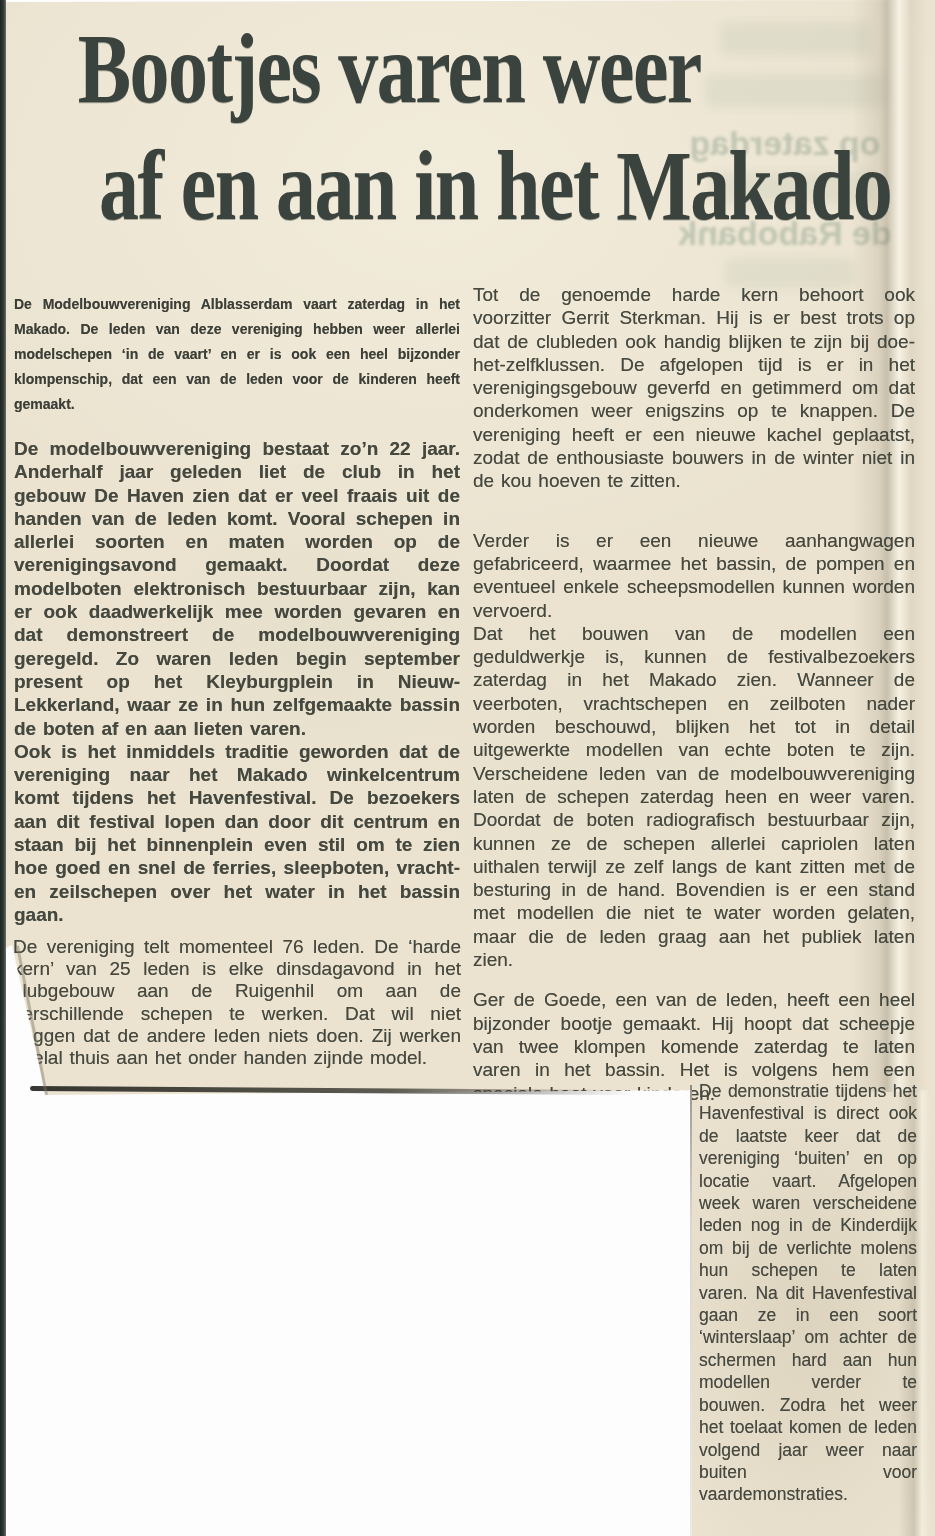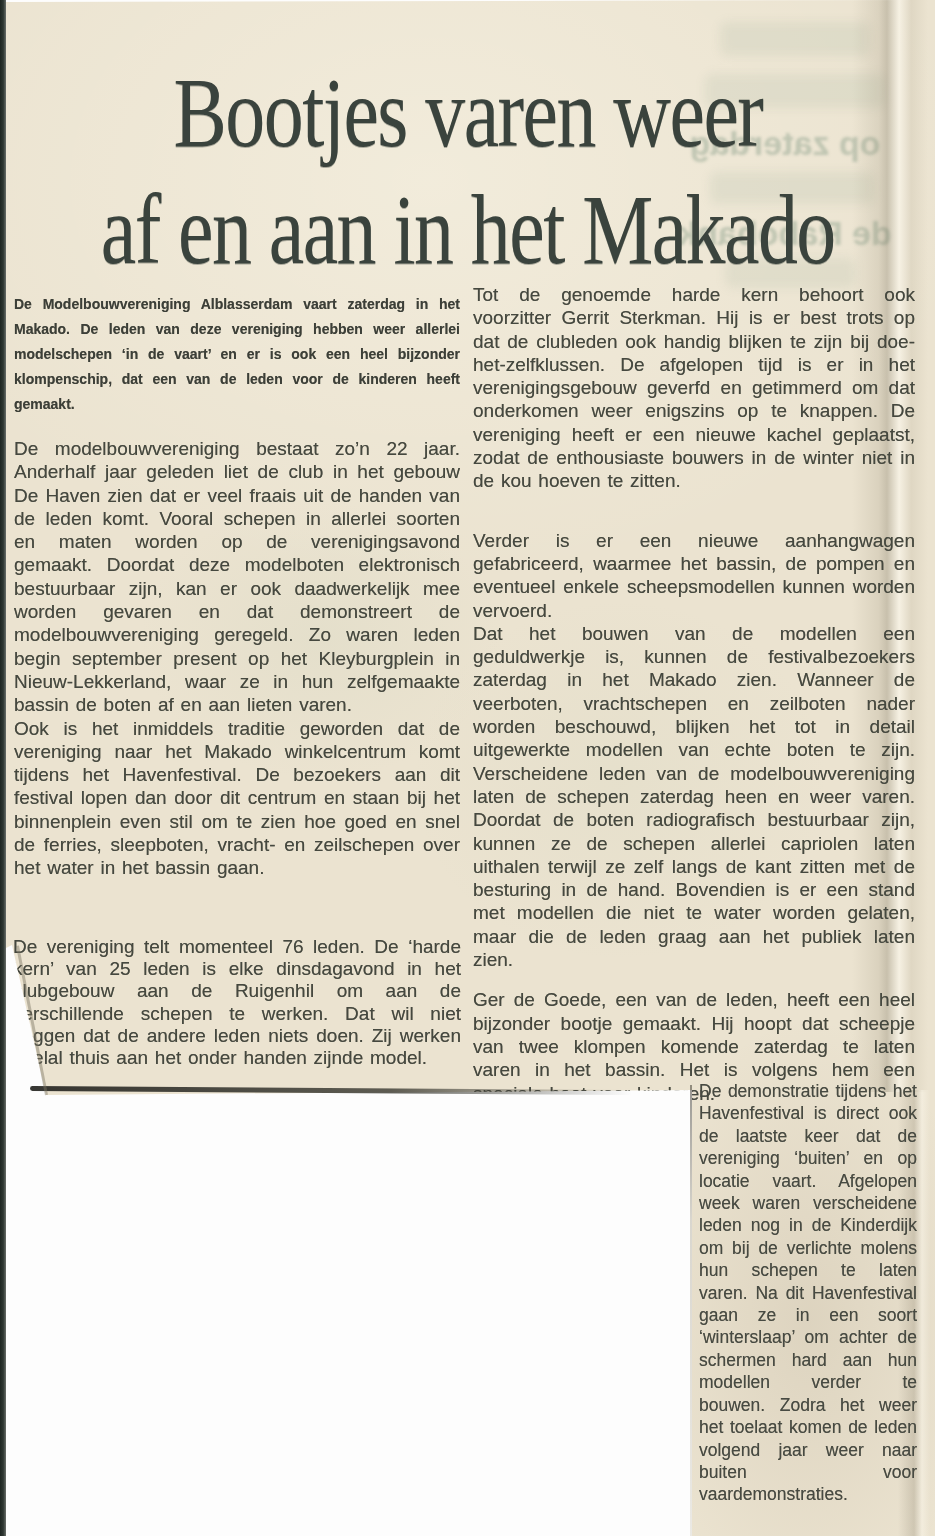--- a/index.html
+++ b/index.html
@@ -50,32 +50,32 @@
     transform:rotate(-11deg);transform-origin:top left;
   }
   
   .bleed{position:absolute;left:660px;top:22px;width:250px;height:260px;
     transform:scaleX(-1);color:#93a591;opacity:.5;filter:blur(1.6px);
     font-weight:bold;font-size:34px;line-height:38px;text-align:center;}
   .bleed .frag{position:absolute;left:0;width:100%;}
   .bleed .blob{position:absolute;background:rgba(150,170,145,.30);border-radius:8px;filter:blur(5px);}
   
   .headline{
-    position:absolute;left:0;top:10px;width:935px;text-align:center;
-    font-family:"Liberation Serif",serif;font-weight:normal;font-size:100px;line-height:117px;
-    color:#3a433d;letter-spacing:-2px;white-space:nowrap;margin-top:44px;
+    position:absolute;left:0;top:10px;width:935px;
+    font-family:"Liberation Serif",serif;font-weight:bold;font-size:100px;line-height:117px;
+    color:#3a433d;letter-spacing:-2px;white-space:nowrap;
   }
   .headline .hl{display:inline-block;transform:scaleX(.8);transform-origin:center;
     text-shadow:0 1px 0 rgba(40,48,42,.35);}
   
   .txt{position:absolute;color:#45483f;text-align:justify;
     text-shadow:0 0 .4px rgba(60,60,50,.55);}
   .txt p{margin:0;}
   .intro{left:14px;top:292px;width:446px;font-weight:bold;font-size:14px;line-height:25px;color:#3c3f38;word-spacing:2px;}
-  .lcol{left:14px;top:437px;width:446px;font-size:19px;line-height:23.3px;word-spacing:1.5px;}
+  .lcol{left:14px;top:437px;width:446px;font-size:19px;line-height:23.3px;word-spacing:1.5px;font-weight:bold;}
   .lcol-last{left:13px;top:936px;width:448px;font-size:19px;line-height:22.2px;word-spacing:1.5px;}
   .rcol{left:473px;top:283px;width:442px;font-size:19px;line-height:23.3px;word-spacing:1.5px;}
   .rcol h2{margin:0 0 3px 0;font-size:19px;letter-spacing:.3px;color:#3d4239;}
   .rcol .p2{margin-top:36px;}
   .rcol .p4{margin-top:17px;}
   .tail{left:699px;top:1080px;width:218px;font-size:17.5px;line-height:22.4px;word-spacing:1px;color:#474a42;}
 </style>
 </head>
 <body>
 

